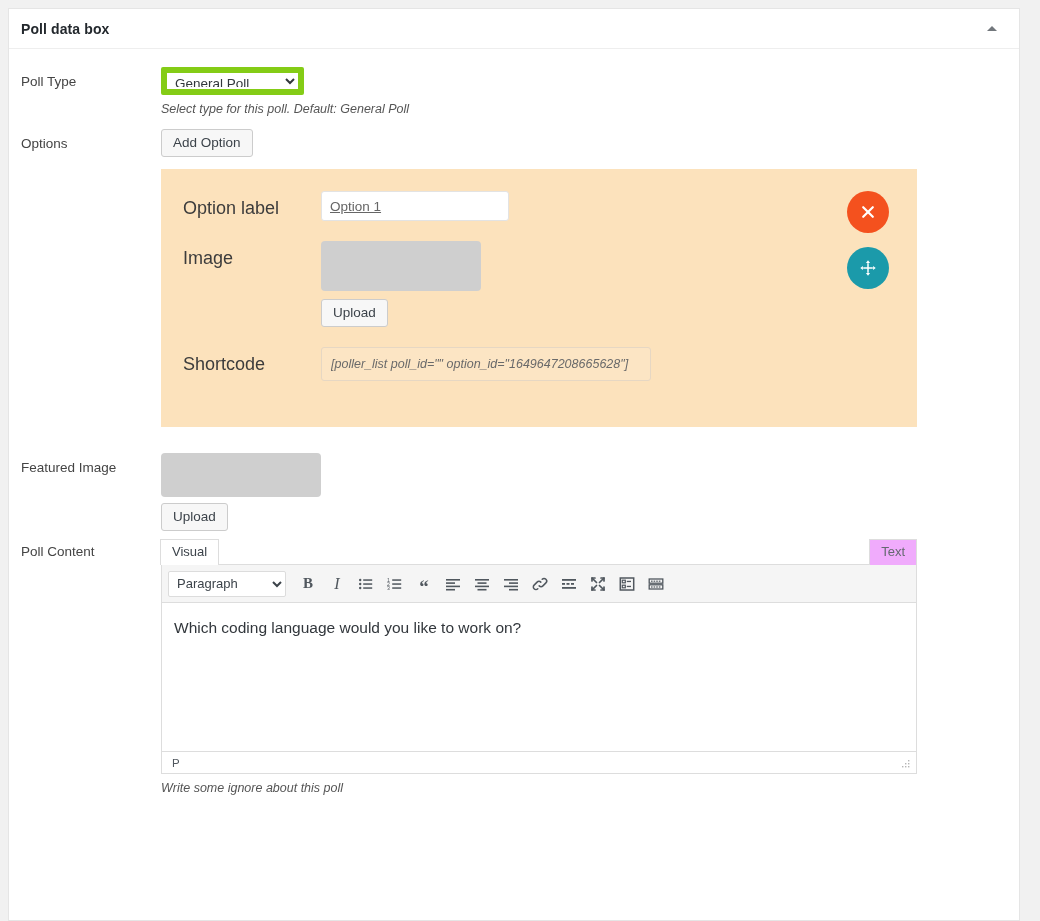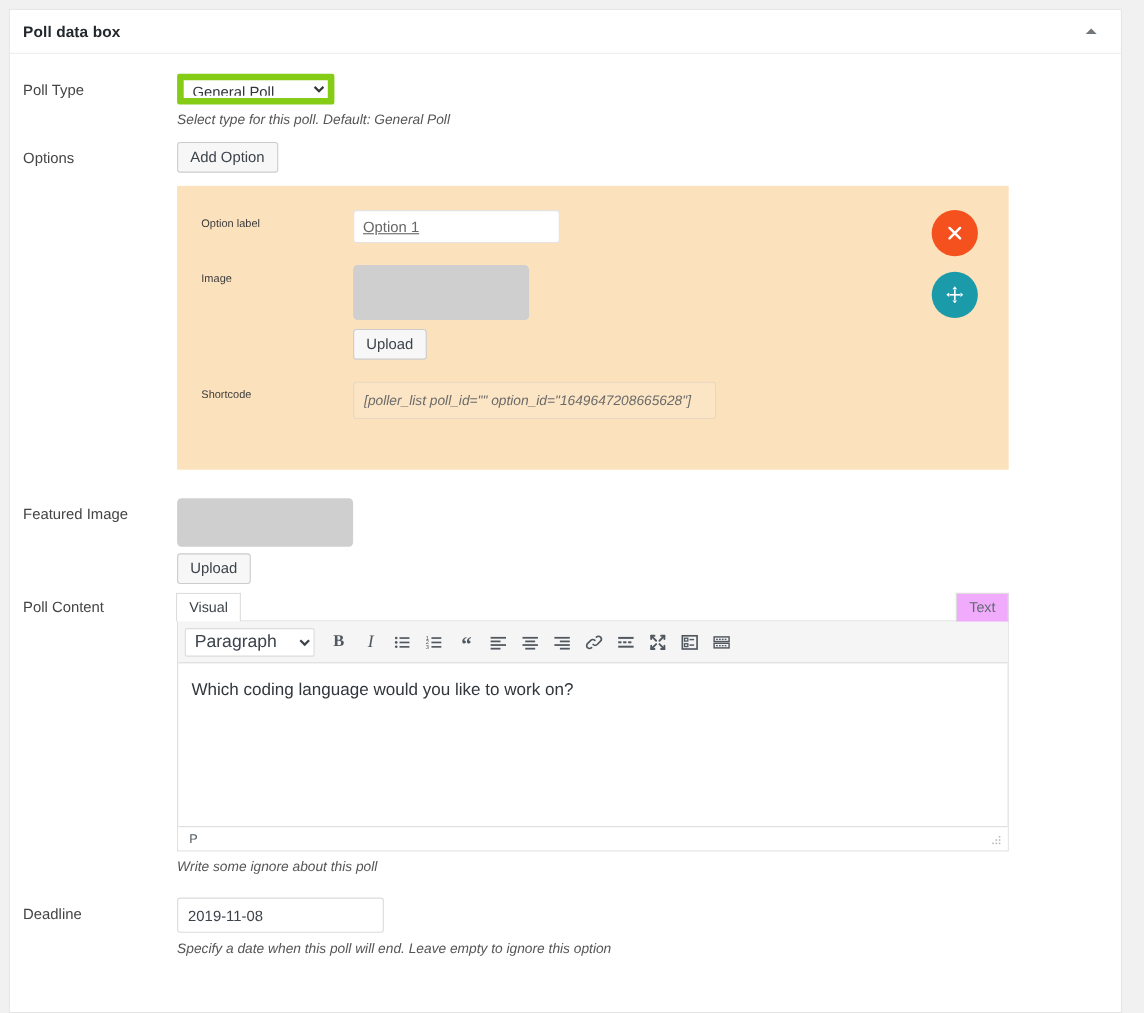--- a/index.html
+++ b/index.html
@@ -128,21 +128,21 @@
   .opt-row {
     display: flex;
     align-items: flex-start;
     padding: 0 0 0 22px;
     margin-bottom: 20px;
   }
   .opt-row:last-child { margin-bottom: 0; }
   .opt-label {
     width: 138px;
     flex: 0 0 138px;
-    font-size: 10px;
+    font-size: 18px;
     color: #3c3c3c;
     padding-top: 7px;
   }
   .opt-control { flex: 1 1 auto; }
 
   input.option-label-input {
     width: 188px;
     height: 30px;
     box-sizing: border-box;
     border: 1px solid #e3e3e3;
@@ -243,21 +243,21 @@
     align-items: center;
     padding: 6px 6px;
     gap: 3px;
     height: 38px;
     box-sizing: border-box;
   }
   select.para-select {
     width: 118px;
     height: 26px;
     font-family: "Liberation Sans", sans-serif;
-    font-size: 16px;
+    font-size: 13px;
     color: #3c434a;
     border: 1px solid #dcdcdc;
     border-radius: 2px;
     background: #fff;
     padding: 1px 4px;
     box-sizing: border-box;
     margin-right: 6px;
   }
   .tb-btn {
     width: 26px;
@@ -550,22 +550,15 @@
             </div>
           </div>
         </div>
 
         <div class="help-text">Write some ignore about this poll</div>
       </div>
     </div>
 
     <div style="height:20px"></div>
 
-    <div class="field-row">
-      <div class="field-label">Deadline</div>
-      <div class="field-control">
-        <input class="deadline-input" type="text" value="2019-11-08" style="">
-        <div class="help-text">Specify a date when this poll will end. Leave empty to ignore this option</div>
-      </div>
-    </div>
 
   </div>
 </div>
 
 </body></html>

